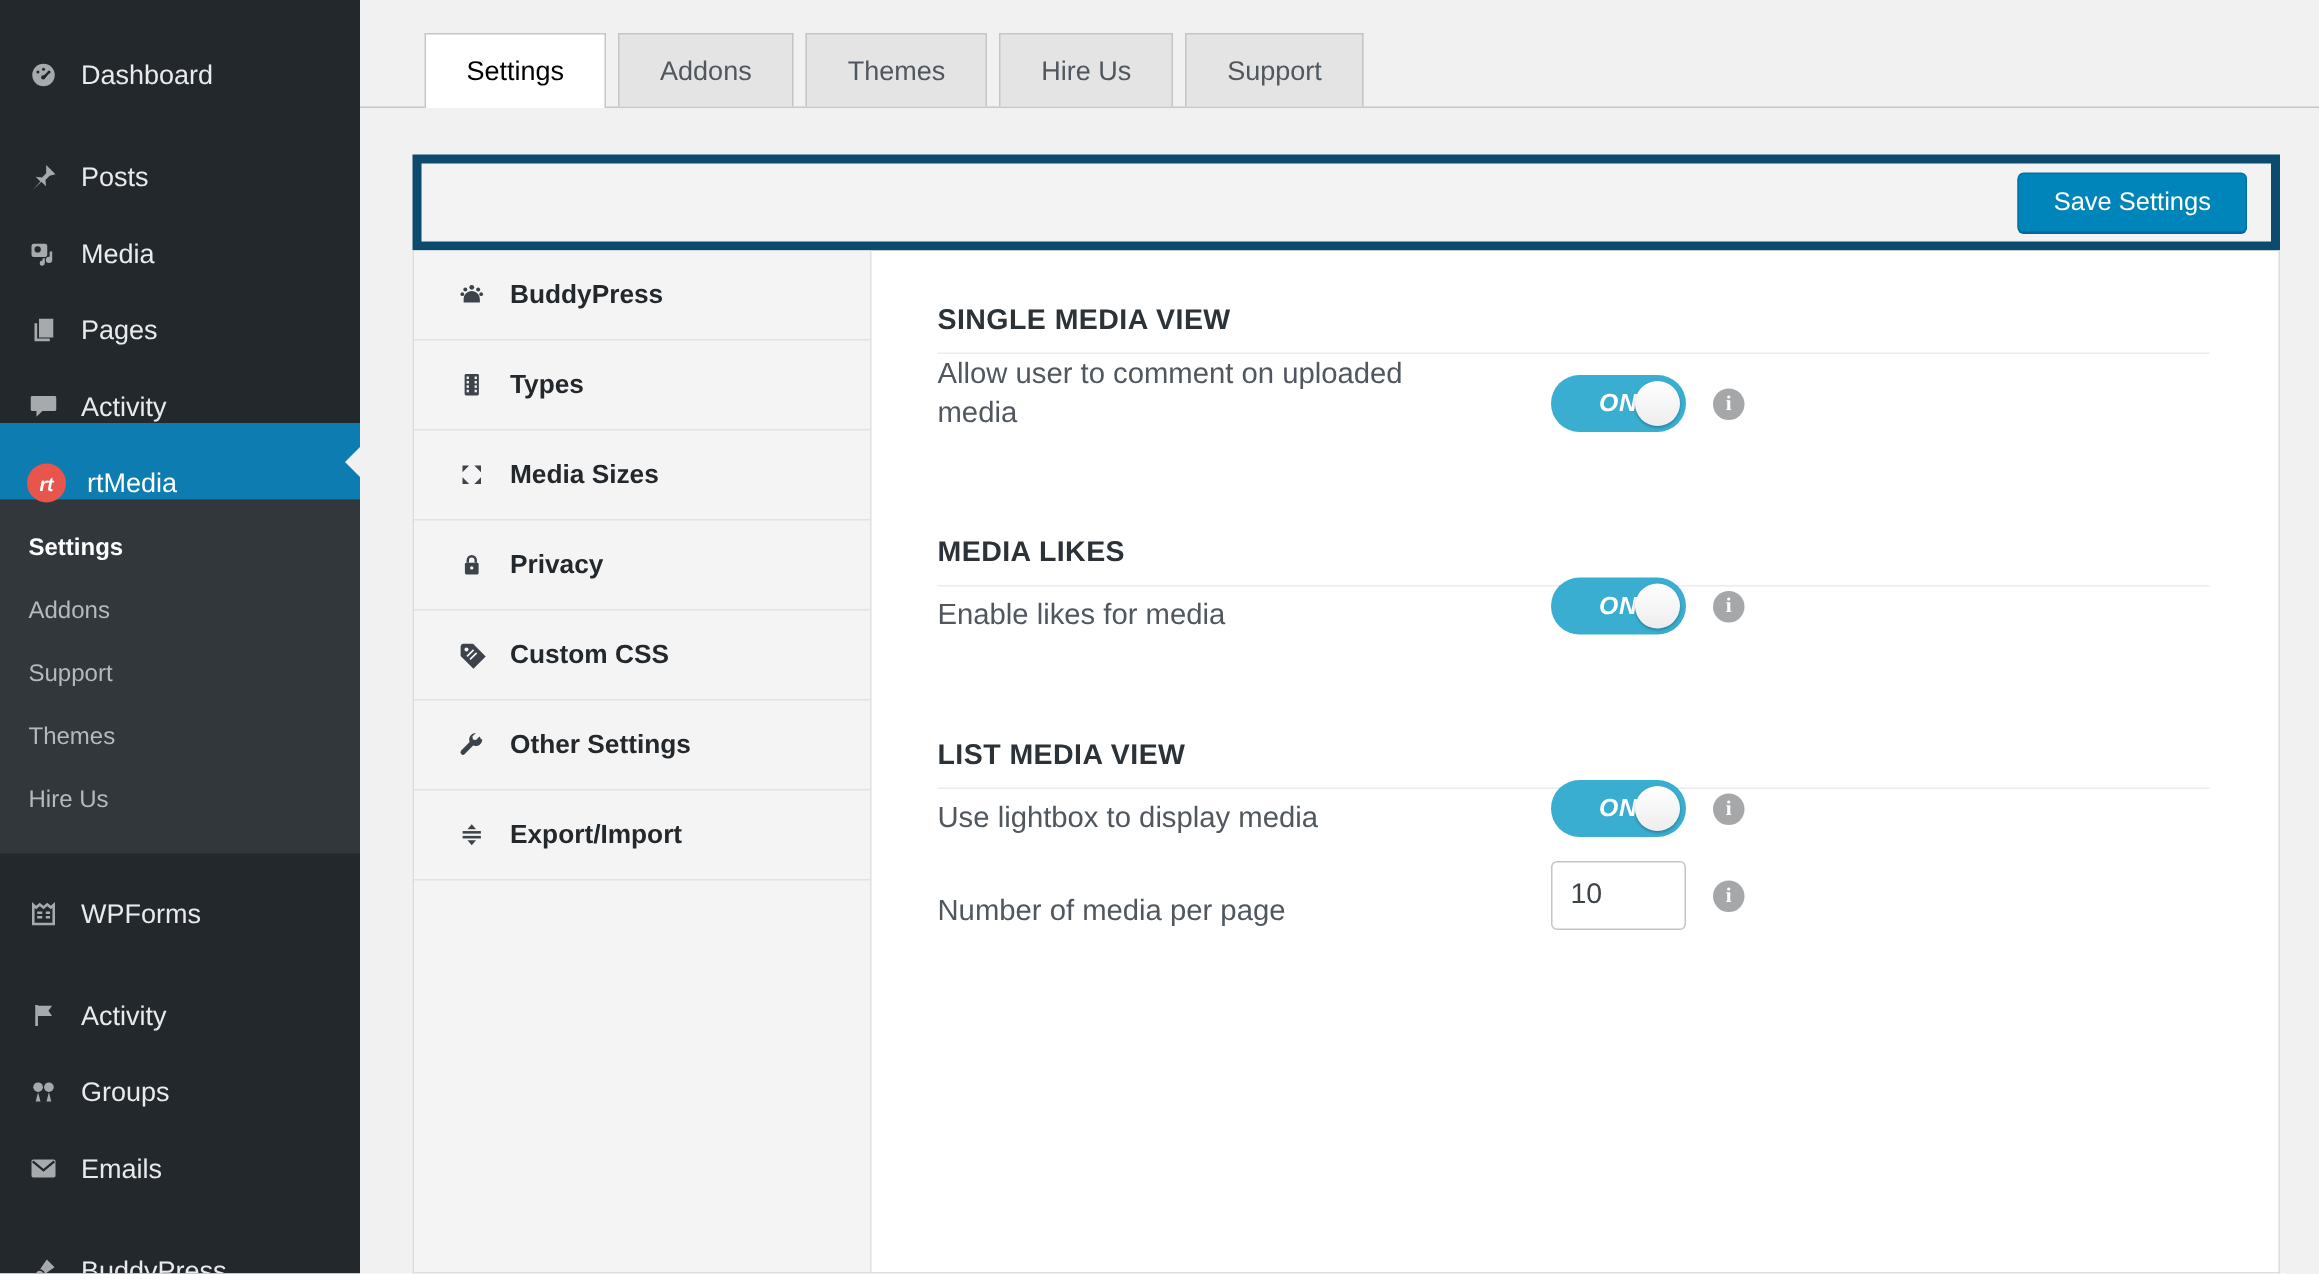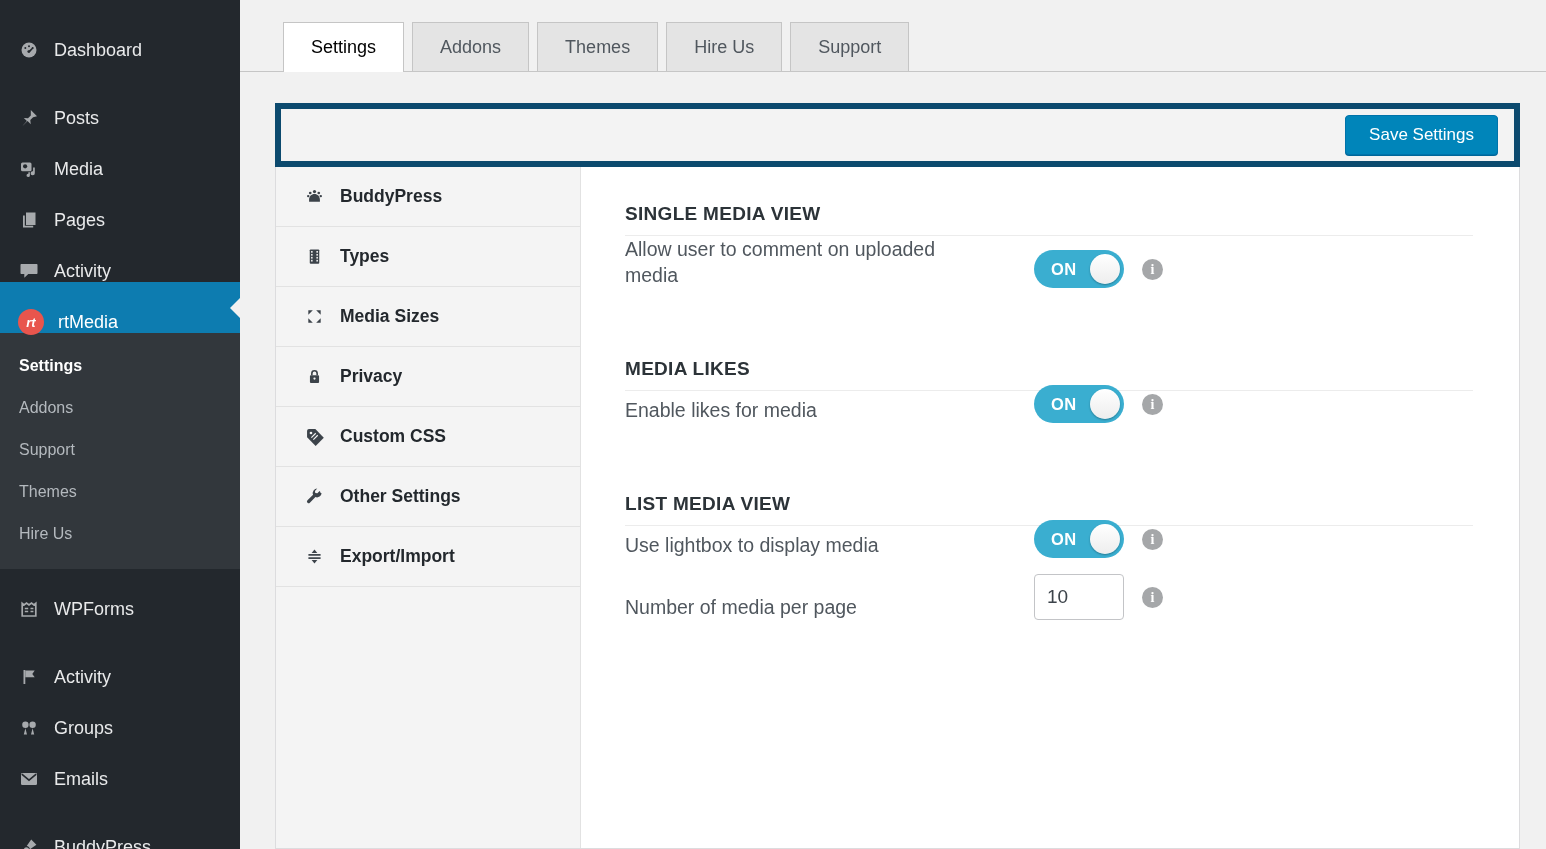--- a/index.html
+++ b/index.html
@@ -46,21 +46,21 @@
       border-bottom:1px solid #ececec; }
   .row { display:flex; align-items:flex-end; }
   .row + .row { margin-top:22px; }
   .row-label { flex:0 0 409px; font-size:19.5px; line-height:26px; color:#50575e; padding-right:42px; }
   .ctrl { display:flex; align-items:center; gap:18px; margin-top:-6px; }
 
   .toggle { position:relative; width:90px; height:38px; border-radius:19px; cursor:pointer; flex:0 0 90px; }
   .toggle.on  { background:#3aaed0; }
   .toggle.off { background:#b5b5b5; }
   .tg-label { position:absolute; top:0; line-height:38px; color:#fff; font-size:16.5px; font-weight:bold; letter-spacing:.5px; }
-  .toggle.on  .tg-label { left:17px; }
+  .toggle.on  .tg-label { left:32px;font-style:italic; }
   .toggle.off .tg-label { right:14px; }
   .tg-knob { position:absolute; top:4px; width:30px; height:30px; border-radius:50%;
       background:linear-gradient(#ffffff,#ededed); box-shadow:0 1px 2px rgba(0,0,0,.3); }
   .toggle.on  .tg-knob { right:4px; }
   .toggle.off .tg-knob { left:4px; }
 
   .info { width:21px; height:21px; border-radius:50%; background:#a5a7a9; flex:0 0 21px; position:relative; }
   .info::after { content:"i"; position:absolute; left:0; right:0; top:0; bottom:0; color:#fff; font-size:14px;
       font-weight:bold; text-align:center; line-height:21px; font-family:"Liberation Serif", serif; }
 

